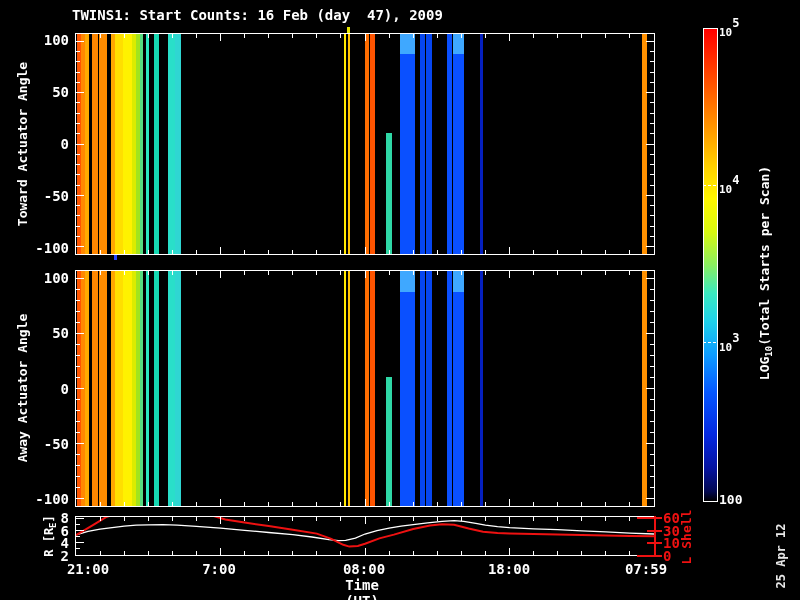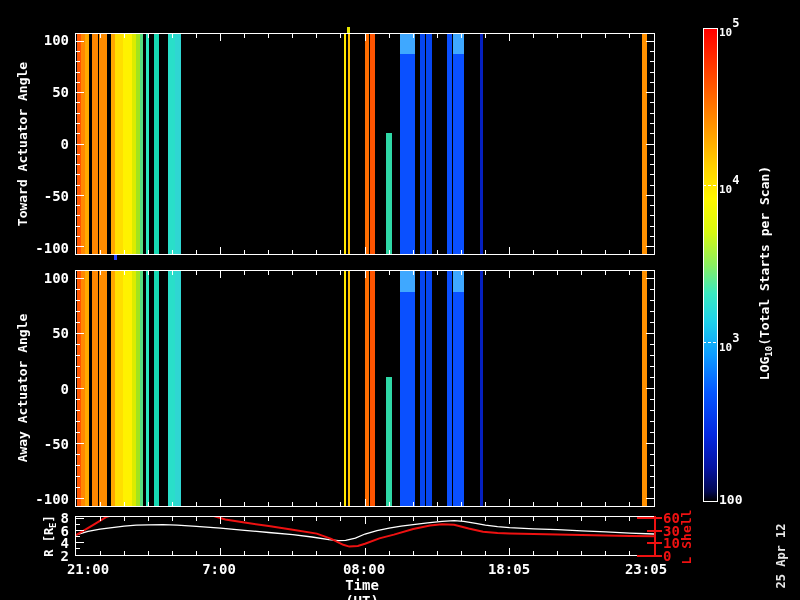--- a/index.html
+++ b/index.html
@@ -35,20 +35,21 @@
   #xlabel{left:330px;top:577px;font-size:14px;}
   .ltl{position:absolute;left:663px;width:30px;color:#ee1111;font-size:14px;line-height:16px;}
   #laxis{left:654px;top:516px;width:2px;height:41px;background:#ee1111;}
   svg{display:block;}
 </style>
 </head>
 <body>
 
 <div id="root">
 
+  <div class="abs" id="title">TWINS1: Start Counts: 16 Feb (day  47), 2009</div>
 
   <div class="rot" id="yl1" style="left:22px;top:144px;">
     <span>Toward Actuator Angle</span>
     </div>
   <div class="rot" id="yl2" style="left:22px;top:388px;">
     <span>Away Actuator Angle</span>
     </div>
   <div class="rot" id="yl3" style="left:50px;top:536px;">
     <span><span>R [R</span><sub class="s">E</sub><span>]</span></span>
     </div>
@@ -397,21 +398,21 @@
     <div class="ltl" style="top: 510.025px;">60</div>
     <div class="tick red" style="left: 647px; top: 529.684px; height: 2px; width: 15px;"></div>
     <div class="ltl" style="top: 522.684px;">30</div>
     <div class="tick red" style="left: 647px; top: 542.342px; height: 2px; width: 15px;"></div>
     <div class="ltl" style="top: 535.342px;">10</div>
     <div class="tick red" style="left: 637px; top: 555px; height: 2px; width: 25px;"></div>
     <div class="ltl" style="top: 548px;">0</div>
     <div class="xtl" style="left: 56px; top: 561px;">21:00</div>
     <div class="xtl" style="left: 187px; top: 561px;">7:00</div>
     <div class="xtl" style="left: 332px; top: 561px;">08:00</div>
-    <div class="xtl" style="left: 477px; top: 561px;">18:05</div>
-    <div class="xtl" style="left: 614px; top: 561px;">23:05</div>
+    <div class="xtl" style="left: 477px; top: 561px;">18:00</div>
+    <div class="xtl" style="left: 614px; top: 561px;">07:59</div>
     <div class="cbl" style="top: 20px;"><span>10</span><sup class="s">5</sup></div>
     <div style="left: 703px; top: 184.676px; width: 13px; height: 1px; background: repeating-linear-gradient(90deg, rgb(255, 255, 255) 0px, rgb(255, 255, 255) 3px, transparent 3px, transparent 5px); position: absolute;"></div>
     <div class="cbl" style="top: 177.176px;"><span>10</span><sup class="s">4</sup></div>
     <div style="left: 703px; top: 342.324px; width: 13px; height: 1px; background: repeating-linear-gradient(90deg, rgb(255, 255, 255) 0px, rgb(255, 255, 255) 3px, transparent 3px, transparent 5px); position: absolute;"></div>
     <div class="cbl" style="top: 334.824px;"><span>10</span><sup class="s">3</sup></div>
     <div class="cbl" style="top: 492px; font-size: 13px;">100</div>
   </div>
 
 </body></html>

